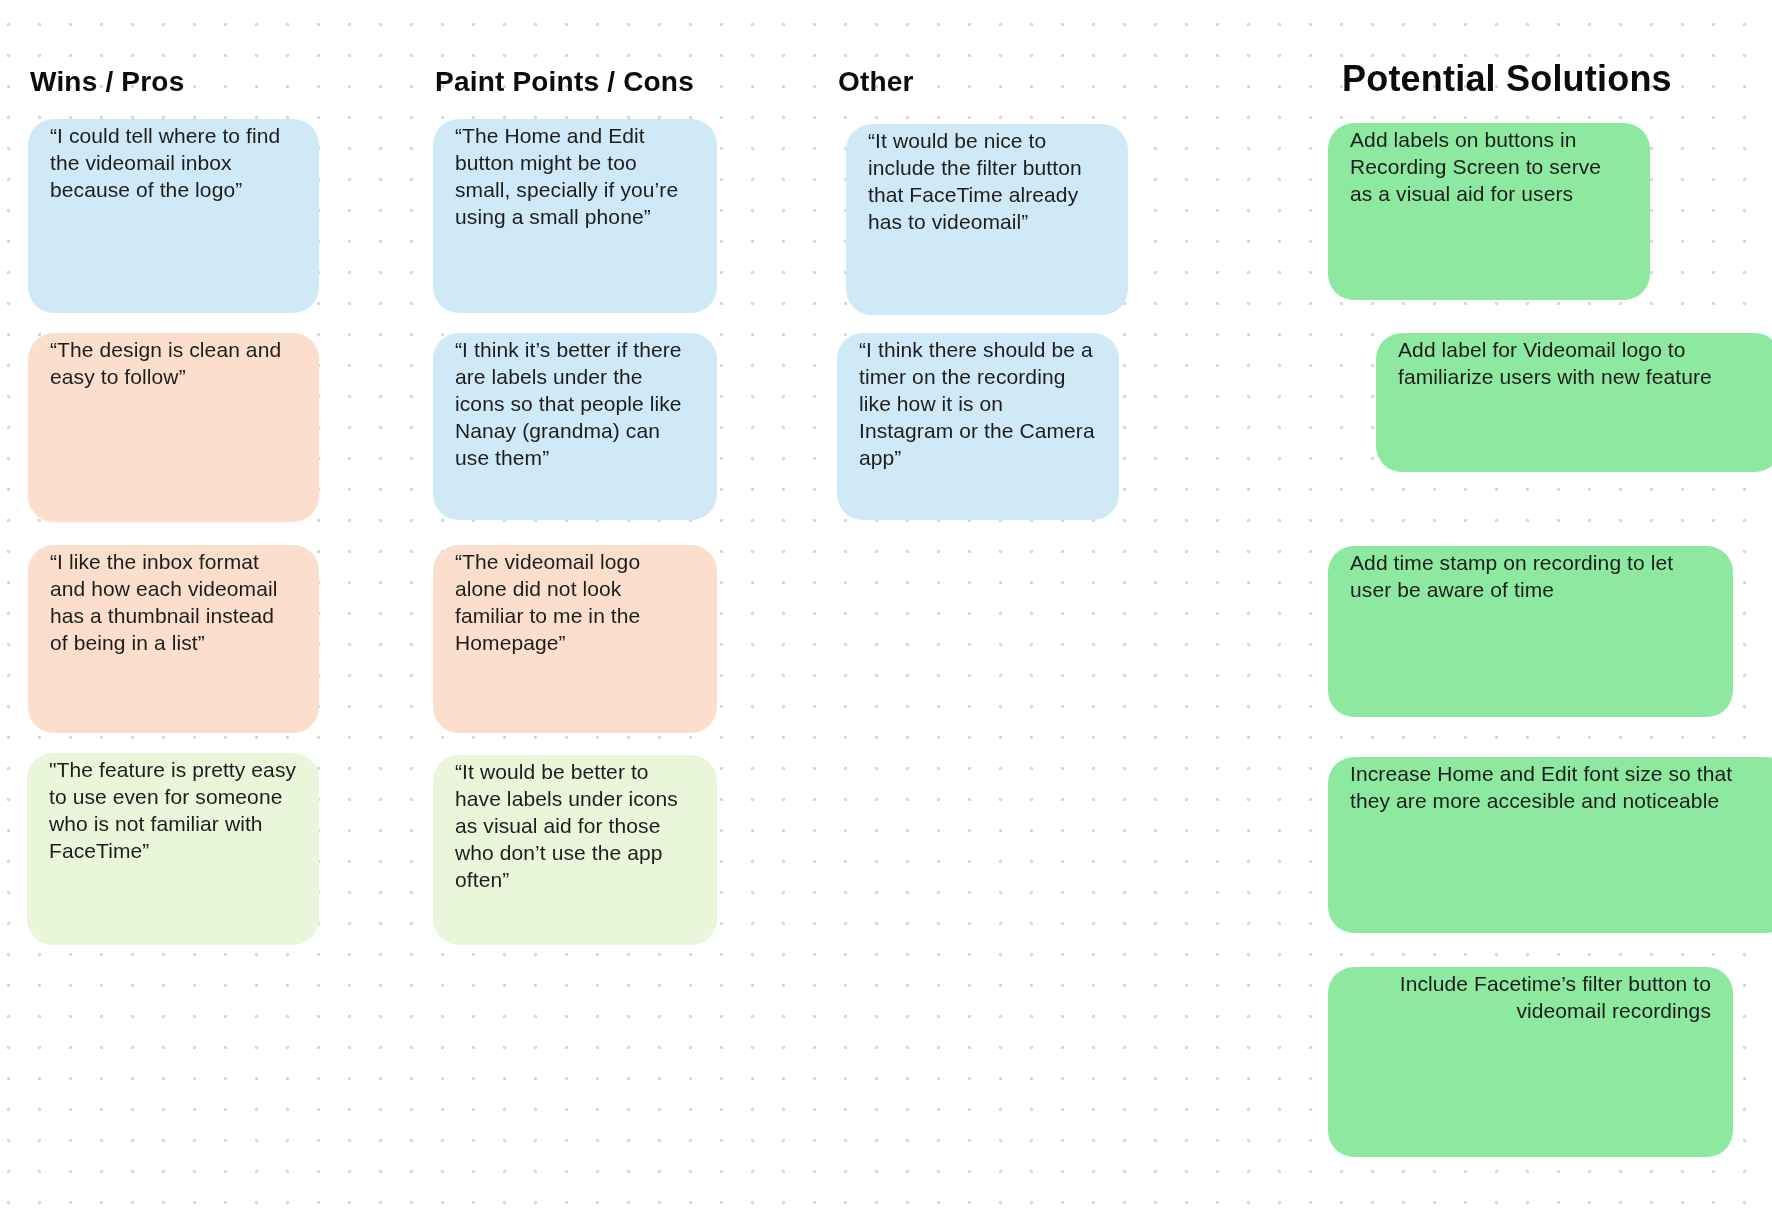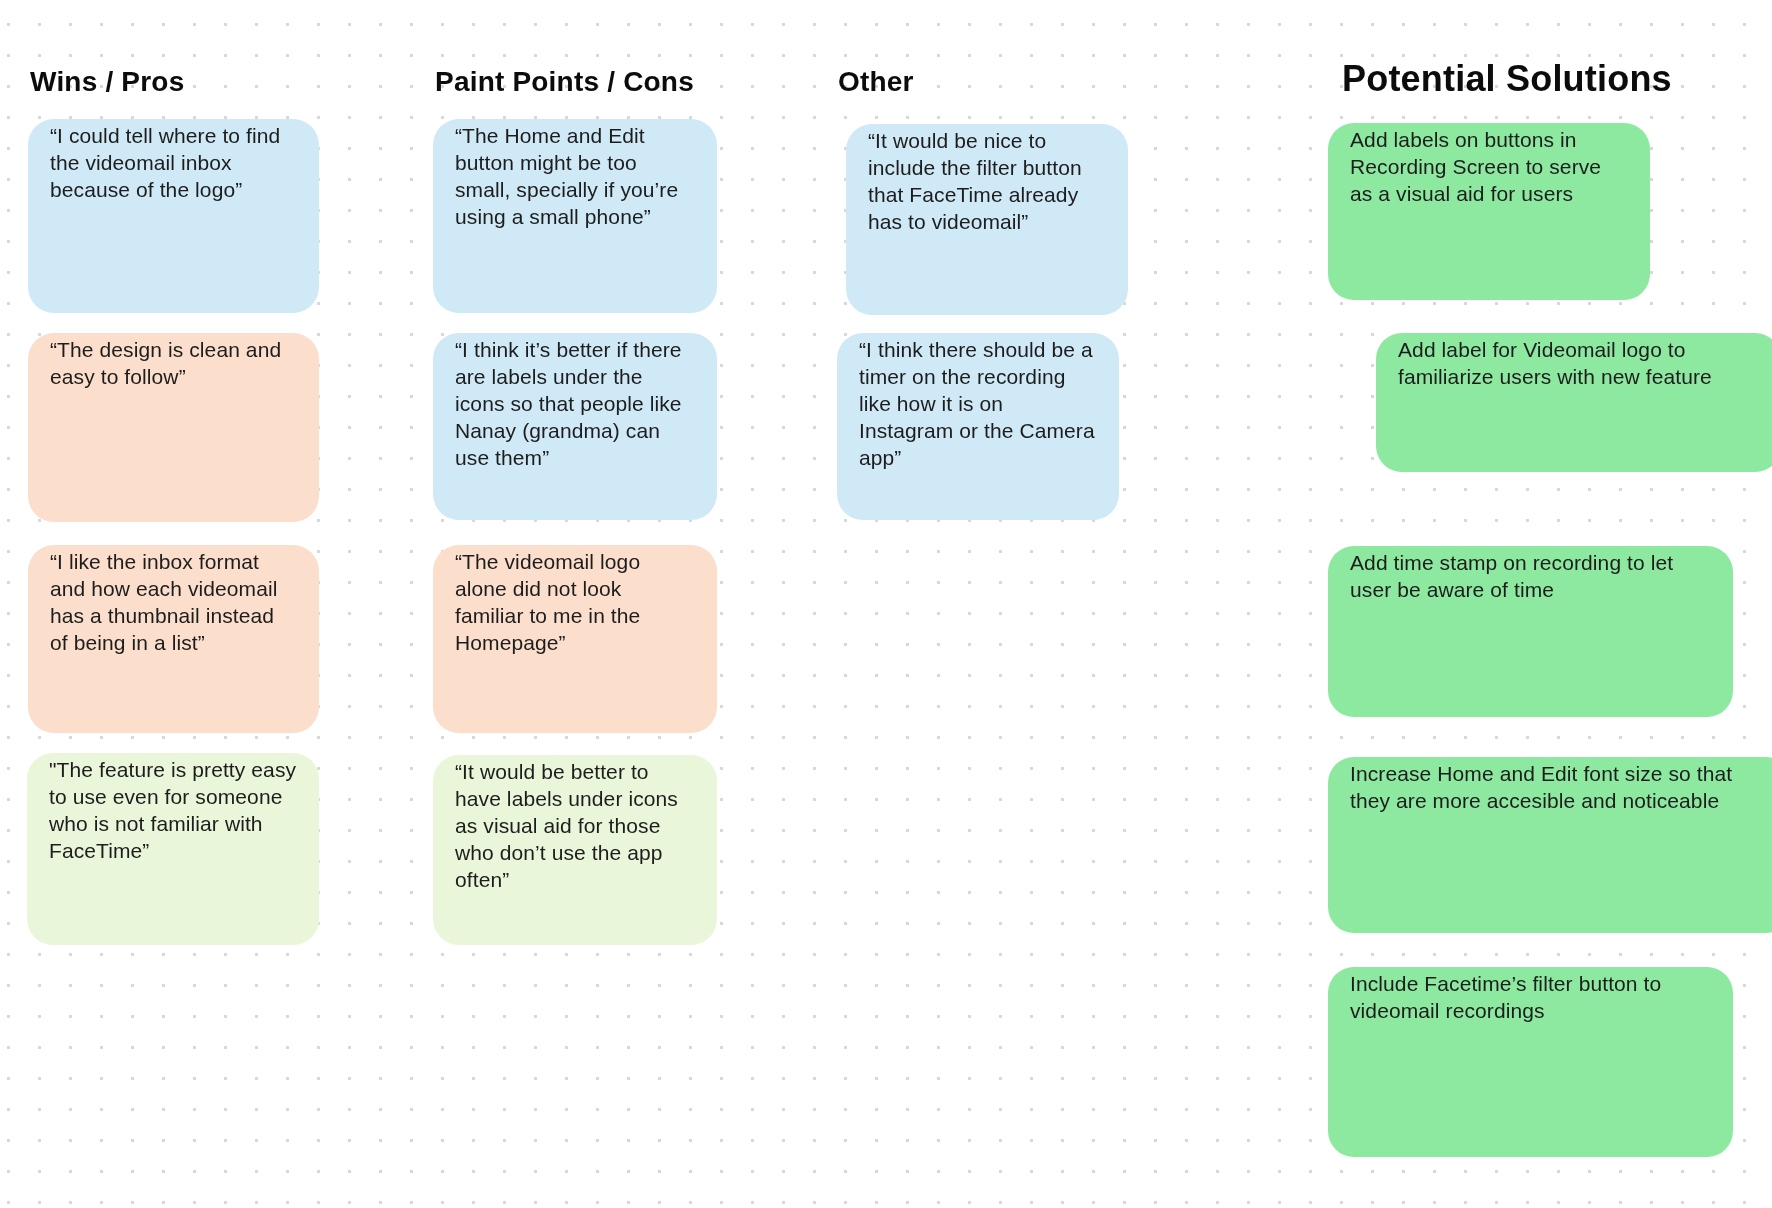--- a/index.html
+++ b/index.html
@@ -82,15 +82,15 @@
   <div class="note c2n3" style="background-color: rgb(251, 223, 204);">“The videomail logo alone did not look familiar to me in the Homepage”</div>
   <div class="note c2n4" style="background-color: rgb(233, 246, 218);">“It would be better to have labels under icons as visual aid for those who don’t use the app often”</div>
 
   <div class="note c3n1" style="background-color: rgb(207, 233, 246);">“It would be nice to include the filter button that FaceTime already has to videomail”</div>
   <div class="note c3n2" style="background-color: rgb(207, 233, 246);">“I think there should be a timer on the recording like how it is on Instagram or the Camera app”</div>
 
   <div class="note c4n1" style="background-color: rgb(141, 233, 160);">Add labels on buttons in Recording Screen to serve as a visual aid for users</div>
   <div class="note c4n2" style="background-color: rgb(141, 233, 160);">Add label for Videomail logo to familiarize users with new feature</div>
   <div class="note c4n3" style="background-color: rgb(141, 233, 160);">Add time stamp on recording to let user be aware of time</div>
   <div class="note c4n4" style="background-color: rgb(141, 233, 160);">Increase Home and Edit font size so that they are more accesible and noticeable</div>
-  <div class="note c4n5" style="background-color: rgb(141, 233, 160);">Include Facetime’s filter button to videomail recordings</div>
+  <div class="note c4n5" style="background-color: rgb(141, 233, 160); text-align: right;">Include Facetime’s filter button to videomail recordings</div>
 
 </div>
 
 </body></html>

